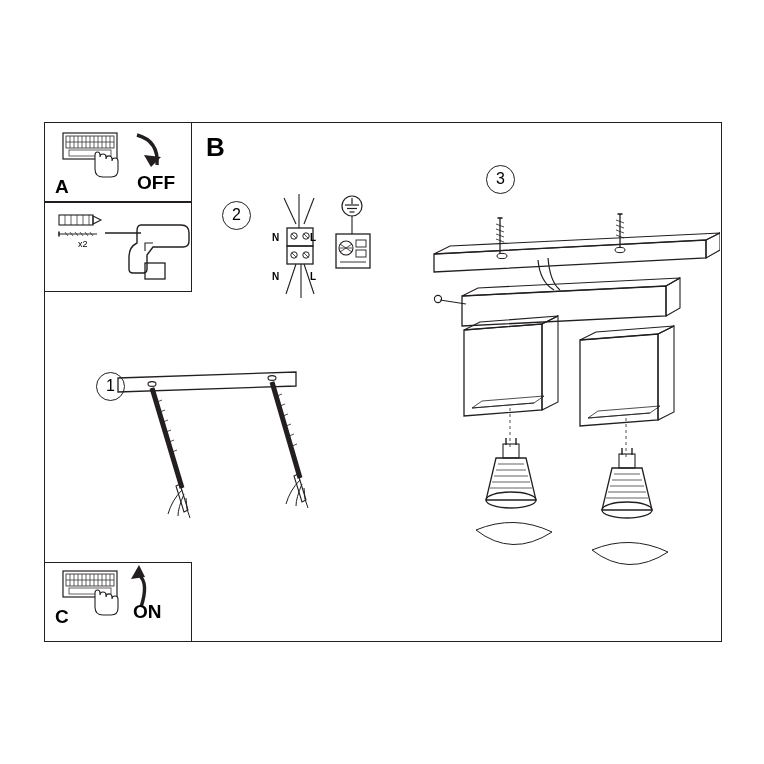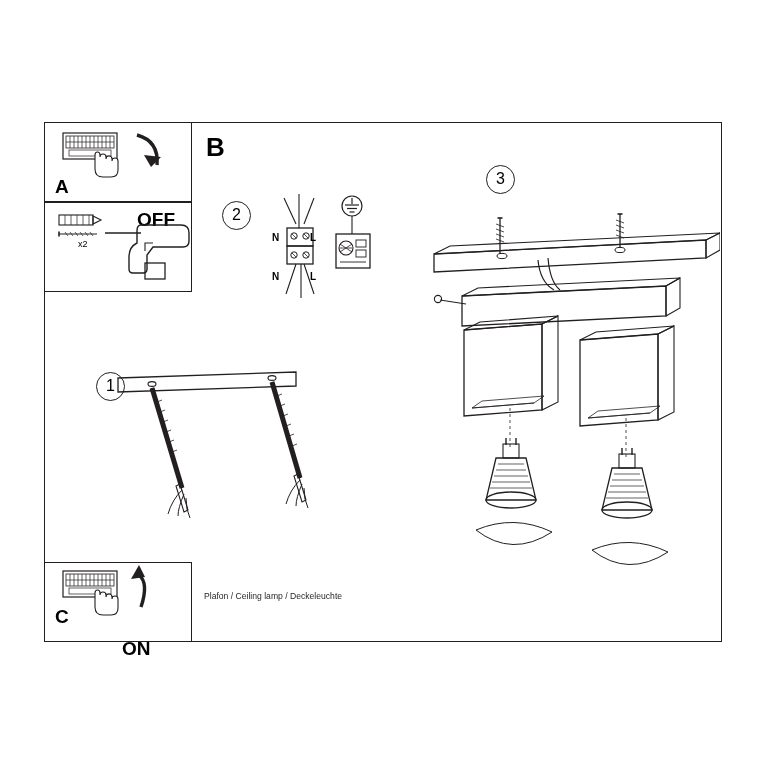--- a/index.html
+++ b/index.html
@@ -61,21 +61,20 @@
   }
   .label-big {
     position: absolute;
     font-size: 26px;
     font-weight: bold;
   }
   .onoff {
     position: absolute;
     font-size: 19px;
     font-weight: bold;
-    margin-top: 37px;
   }
   .x2 {
     position: absolute;
     font-size: 9px;
   }
   .step-num {
     position: absolute;
     width: 27px;
     height: 27px;
     border: 1.4px solid #231f20;
@@ -204,21 +203,21 @@
       <g stroke="#231f20" stroke-width="1.1" fill="#fff">
         <path d="M50 32 L50 44 q0 8 8 8 l8 0 q7 0 7 -7 l0 -9 q0 -3 -3 -3 q-3 0 -3 3 l0 -2 q0 -3 -3 -3 q-3 0 -3 3 l0 -2 q0 -3 -3 -3 q-3 0 -3 3 l0 -2 q0 -3 -2.5 -3 q-2.5 0 -2.5 3 z"></path>
       </g>
       <g fill="#231f20">
         <path d="M96 44 q8 -24 -2 -32" stroke="#231f20" stroke-width="3.4" fill="none"></path>
         <path d="M86 14 l14 -2 l-6 -12 z" transform="translate(0,2)"></path>
       </g>
     </svg>
   </div>
   <div class="label-letter" style="left:55px; top:606px;">C</div>
-  <div class="onoff" style="left:122px; top:601px;">ON</div>
+  <div class="onoff" style="left:133px; top:601px;">ON</div>
 
   <div class="label-big" style="left:206px; top:132px;">B</div>
 
   <div class="step-num" style="left:96px; top:372px;">1</div>
   <div style="position:absolute; left:110px; top:360px; width:260px; height:180px;">
     <svg width="260" height="180" viewBox="0 0 260 180">
 
       <g>
         <path class="ln" d="M8 18 L186 12 L186 26 L8 32 Z" stroke-width="1.3" fill="#fff"></path>
         <ellipse class="ln" cx="42" cy="24" rx="4" ry="2.4" stroke-width="1.1" fill="#fff"></ellipse>
@@ -419,16 +418,15 @@
         <path d="M56 330 q38 -16 76 2"></path>
       </g>
       <g stroke="#231f20" stroke-width="1" fill="none">
         <path d="M172 350 q36 28 76 2"></path>
         <path d="M172 350 q38 -16 76 2"></path>
       </g>
     </svg>
   </div>
 
   <div class="caption" style="left:204px; top:590px; width:300px;">
-    <div>Plafon / Ceiling lamp / Deckeleuchte</div>
   </div>
 
 </div>
 
 </body></html>

